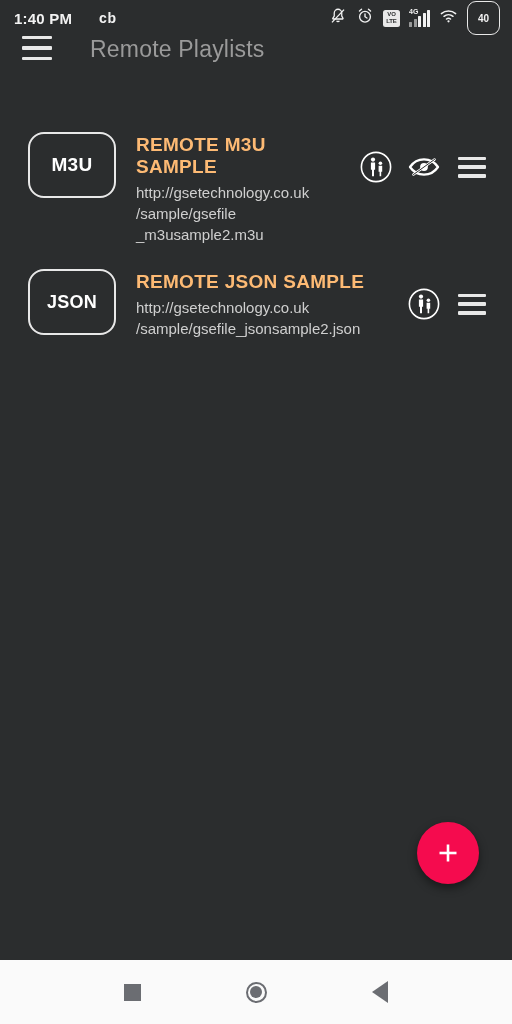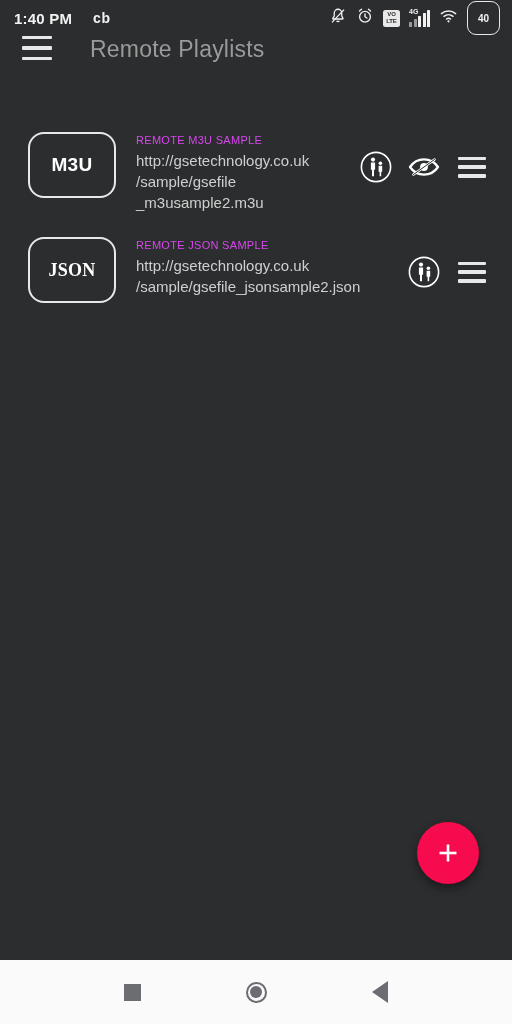--- a/index.html
+++ b/index.html
@@ -10,21 +10,21 @@
     overflow:hidden;
   }
   .phone { position:relative; width:512px; height:1024px; background:#2b2d2e; display:flex; flex-direction:column; }
 
   
   .statusbar {
     height:36px; flex:0 0 36px;
     display:flex; align-items:center; justify-content:space-between;
     padding:0 12px 0 14px; color:#f2f2f2;
   }
-  .sb-left { display:flex; align-items:center; gap:21px; }
+  .sb-left { display:flex; align-items:center; gap:27px; }
   .sb-clock { font-size:15px; font-weight:bold; letter-spacing:.2px; }
   .sb-cb { font-size:14px; font-weight:bold; letter-spacing:.5px; }
   .sb-right { display:flex; align-items:center; gap:9px; }
   .sb-ico { display:block; }
   .volte {
     width:17px; height:17px; border-radius:2.5px; background:#e9e9e9; color:#2b2d2e;
     display:flex; flex-direction:column; align-items:center; justify-content:center;
     font-size:6px; font-weight:bold; line-height:7px; letter-spacing:-.2px;
   }
   .sig-wrap { position:relative; display:flex; align-items:flex-end; gap:1.5px; height:18px; }
@@ -44,23 +44,23 @@
 
   
   .list { flex:1 1 auto; padding-top:12px; }
   .row { display:flex; align-items:flex-start; padding:14px 16px 10px 28px; }
   .badge {
     flex:0 0 auto; width:88px; height:66px; border:2.6px solid #e8e8e8; border-radius:16px;
     display:flex; align-items:center; justify-content:center;
     color:#ffffff; font-weight:bold; letter-spacing:.3px;
   }
   .badge.m3u { font-size:19px; }
-  .badge.json { font-size:18px;font-family:Liberation Serif, serif; }
+  .badge.json { font-size:18px; }
   .row-text { flex:1 1 auto; min-width:0; padding:0 6px 0 20px; margin-top:2px; }
-  .row-title { font-size:11px; font-weight:normal; color:#d946ef; letter-spacing:.3px; margin-bottom:4px; }
+  .row-title { font-size:19px; font-weight:bold; color:#fdba74; letter-spacing:.3px; margin-bottom:4px; }
   .row-url { font-size:15px; color:#cfcfcf; line-height:21px; white-space:pre-line; }
   .row-actions { flex:0 0 auto; display:flex; align-items:center; gap:0; margin-top:18px; }
   .act { width:48px; display:flex; align-items:center; justify-content:center; cursor:pointer; }
   .row-ham { width:28px; height:21px; display:flex; flex-direction:column; justify-content:space-between; }
   .row-ham span { display:block; height:3.2px; background:#e8e8e8; border-radius:1px; }
 
   
   .fab {
     position:absolute; right:33px; bottom:140px;
     width:62px; height:62px; border-radius:50%;

